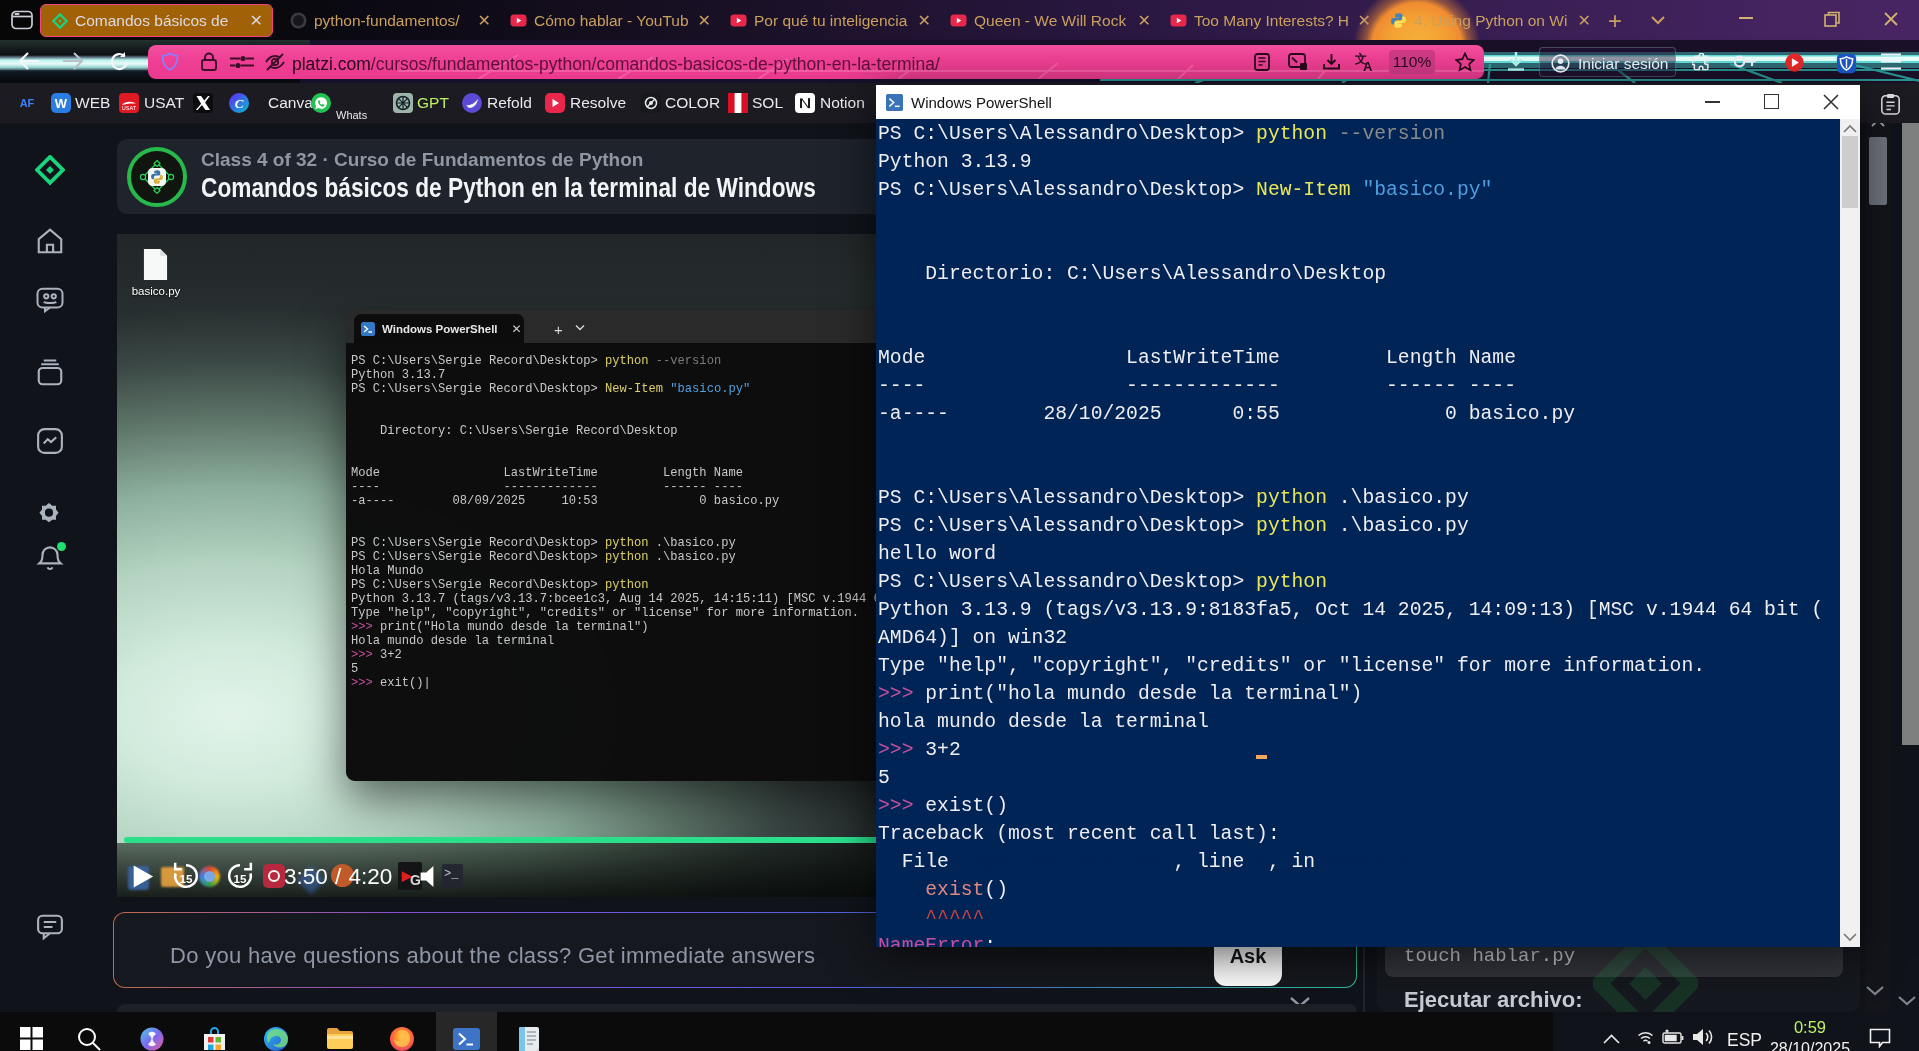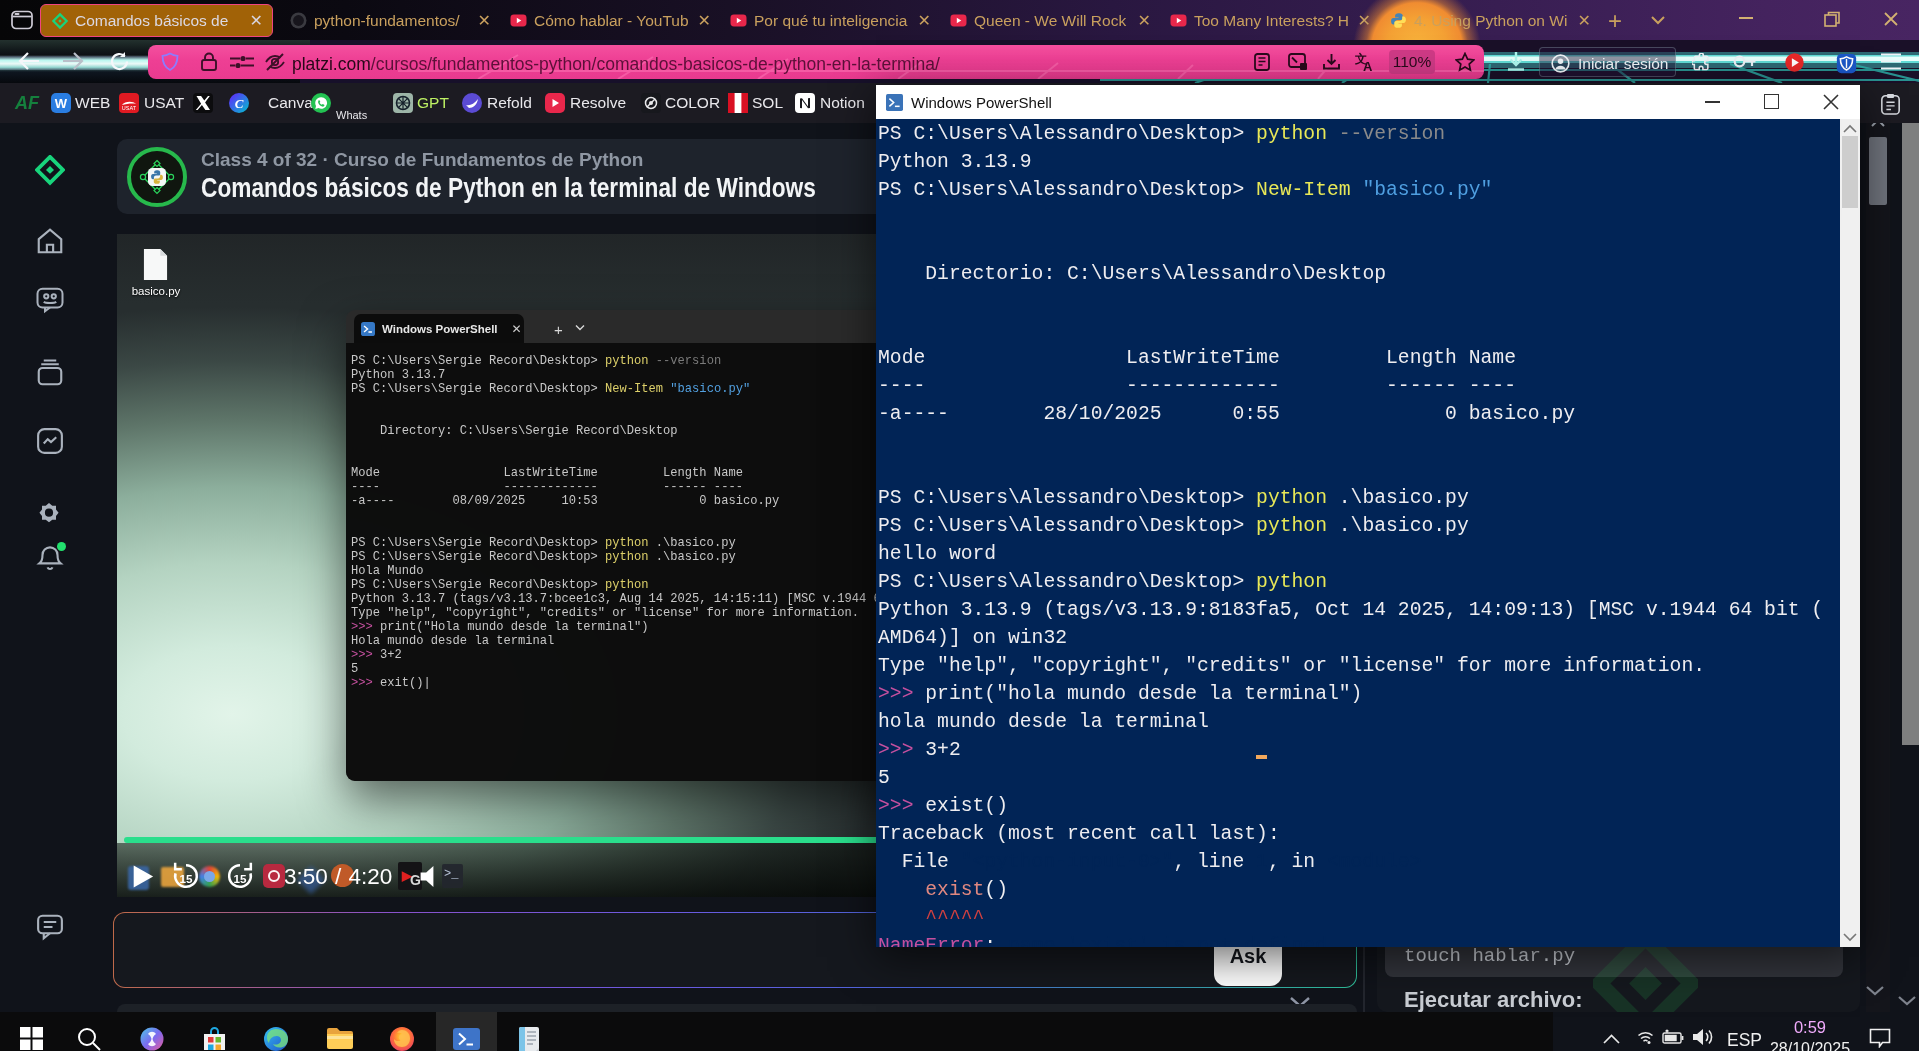--- a/index.html
+++ b/index.html
@@ -223,21 +223,21 @@
 <svg class="abs" style="left:1836px;top:53px" width="21" height="21" viewBox="0 0 24 24">
       <rect x="1" y="1" width="22" height="22" rx="5" fill="#1a57c8"></rect>
       <path d="M12 4.5c2.6 1.6 5 2.1 7 2.1 0 6-2.3 10.4-7 12.9-4.7-2.5-7-6.9-7-12.9 2 0 4.4-.5 7-2.1Z" fill="none" stroke="#fff" stroke-width="1.8"></path>
       <path d="M12 6.7v10.4" stroke="#fff" stroke-width="1.6"></path>
     </svg>
 <svg class="abs" style="left:1881px;top:53px" width="20" height="17" viewBox="0 0 20 17">
       <path d="M0 1.5h20M0 8.5h20M0 15.5h20" stroke="#eef2f6" stroke-width="2.2"></path>
     </svg>
 <div class="abs" style="left:0;top:83px;width:1919px;height:40px;background:#1c1b22"></div>
 <div class="abs" style="left:16px;top:92px;width:22px;height:22px;display:flex;align-items:center;justify-content:center">
-      <span style="font-weight:bold;font-style:italic;font-size:18px;color:#15803d">AF</span>
+      <span style="font-weight:bold;font-size:11px;color:#3b82f6">AF</span>
     </div>
 <div class="abs" style="left:50px;top:92px;width:22px;height:22px;display:flex;align-items:center;justify-content:center">
       <svg width="20" height="20" viewBox="0 0 20 20">
         <rect width="20" height="20" rx="5" fill="#2a7de1"></rect>
         <text x="10" y="15" font-size="13" font-weight="bold" fill="#fff" text-anchor="middle" font-family="Liberation Sans">W</text>
       </svg>
     </div>
 <div class="abs" style="left:75px;top:94px;font-size:15.5px;color:#e9e8ec">WEB</div>
 <div class="abs" style="left:118px;top:92px;width:22px;height:22px;display:flex;align-items:center;justify-content:center">
       <svg width="20" height="20" viewBox="0 0 20 20">
@@ -458,20 +458,21 @@
 <div style="position:absolute;left:285px;top:634px;color:#e02020;font-size:13px;font-weight:bold;filter:blur(.7px)">▶</div>
 <div style="position:absolute;left:293px;top:638px;color:#d8d8d8;font-size:14px;font-weight:bold">G</div>
 <div style="position:absolute;left:167px;top:630px;font-size:22.5px;color:#fff">3:50 <span style="margin:0 1px">/</span> 4:20</div>
 <svg style="position:absolute;left:302px;top:631px" width="24" height="23" viewBox="0 0 30 28">
           <path d="M2 9v10h7l9 8V1L9 9Z" fill="#fff"></path>
         </svg>
 <div style="position:absolute;left:325px;top:630px;width:21px;height:24px;background:#22262e;border-radius:2px;opacity:.9"></div>
 <div style="position:absolute;left:327px;top:633px;color:#b8c4d8;font-size:12px;font-family:'Liberation Mono',monospace">&gt;_</div>
 </div>
 <div style="position:absolute;left:113px;top:789px;width:1244px;height:76px;border-radius:12px;background:linear-gradient(#15181e,#15181e) padding-box,linear-gradient(95deg,#c06a48 0%,#8a52cc 22%,#6a5ae0 45%,#4a66d8 65%,#2fbf9a 100%) border-box;border:1.5px solid transparent"></div>
+<div style="position:absolute;left:170px;top:820px;font-size:22px;color:#8f96a6;letter-spacing:.3px">Do you have questions about the class? Get immediate answers</div>
 <div style="position:absolute;left:1214px;top:802px;width:68px;height:61px;border-radius:12px;background:#fff;color:#13161c;font-size:20px;font-weight:bold;display:flex;align-items:center;justify-content:center;padding-top:2px">Ask</div>
 <svg style="position:absolute;left:1289px;top:873px" width="22" height="13" viewBox="0 0 22 13">
         <path d="M2 2l9 8 9-8" fill="none" stroke="#8f96a6" stroke-width="2.4"></path>
       </svg>
 <div style="position:absolute;left:117px;top:881px;width:1240px;height:8px;border-radius:10px 10px 0 0;background:#1d2127"></div>
 <div style="position:absolute;left:1377px;top:60px;width:483px;height:829px;background:#15181e;border-radius:10px"></div>
 <div style="position:absolute;left:1363px;top:700px;width:2px;height:189px;background:#23262e"></div>
 <div style="position:absolute;left:1385px;top:770px;width:458px;height:84px;background:#32343b;border-radius:8px"></div>
 <div style="position:absolute;left:1404px;top:822px;font-family:'Liberation Mono',monospace;font-size:19px;color:#cdd1d8">touch hablar.py</div>
 <div style="position:absolute;left:1404px;top:864px;font-size:22px;font-weight:bold;color:#c8ccd2">Ejecutar archivo:</div>
@@ -624,19 +625,19 @@
         <rect x="1" y="4" width="18" height="10" rx="1.6" fill="none" stroke="#e8e8e8" stroke-width="1.4"></rect>
         <rect x="2.7" y="5.8" width="12" height="6.4" fill="#e8e8e8"></rect>
         <rect x="19.6" y="7" width="1.8" height="4" fill="#e8e8e8"></rect>
         <path d="M5 4V1.5M5 0.8l1.5 1.6M5 .8 3.5 2.4" stroke="#e8e8e8" stroke-width="1.2"></path>
       </svg>
 <svg style="position:absolute;left:1692px;top:16px" width="22" height="18" viewBox="0 0 22 18">
         <path d="M1 6v6h4l6 5V1L5 6Z" fill="#e8e8e8"></path>
         <path d="M14 5a5.5 5.5 0 0 1 0 8M17 2.5a9.5 9.5 0 0 1 0 13" fill="none" stroke="#e8e8e8" stroke-width="1.6"></path>
       </svg>
 <div style="position:absolute;left:1727px;top:18px;font-size:17.5px;color:#f0f0f0">ESP</div>
-<div style="position:absolute;left:1770px;top:6px;width:80px;text-align:center;font-size:16.5px;color:#f0abfc">0:59</div>
+<div style="position:absolute;left:1770px;top:6px;width:80px;text-align:center;font-size:16.5px;color:#bef264">0:59</div>
 <div style="position:absolute;left:1768px;top:28px;width:84px;text-align:center;font-size:16px;color:#f0f0f0">28/10/2025</div>
 <svg style="position:absolute;left:1869px;top:16px" width="22" height="20" viewBox="0 0 22 20">
         <path d="M1.5 1.5h19v13h-7l-3 4v-4h-9Z" fill="none" stroke="#f0f0f0" stroke-width="1.6"></path>
       </svg>
 </div>
 </div>
 
 </body></html>

